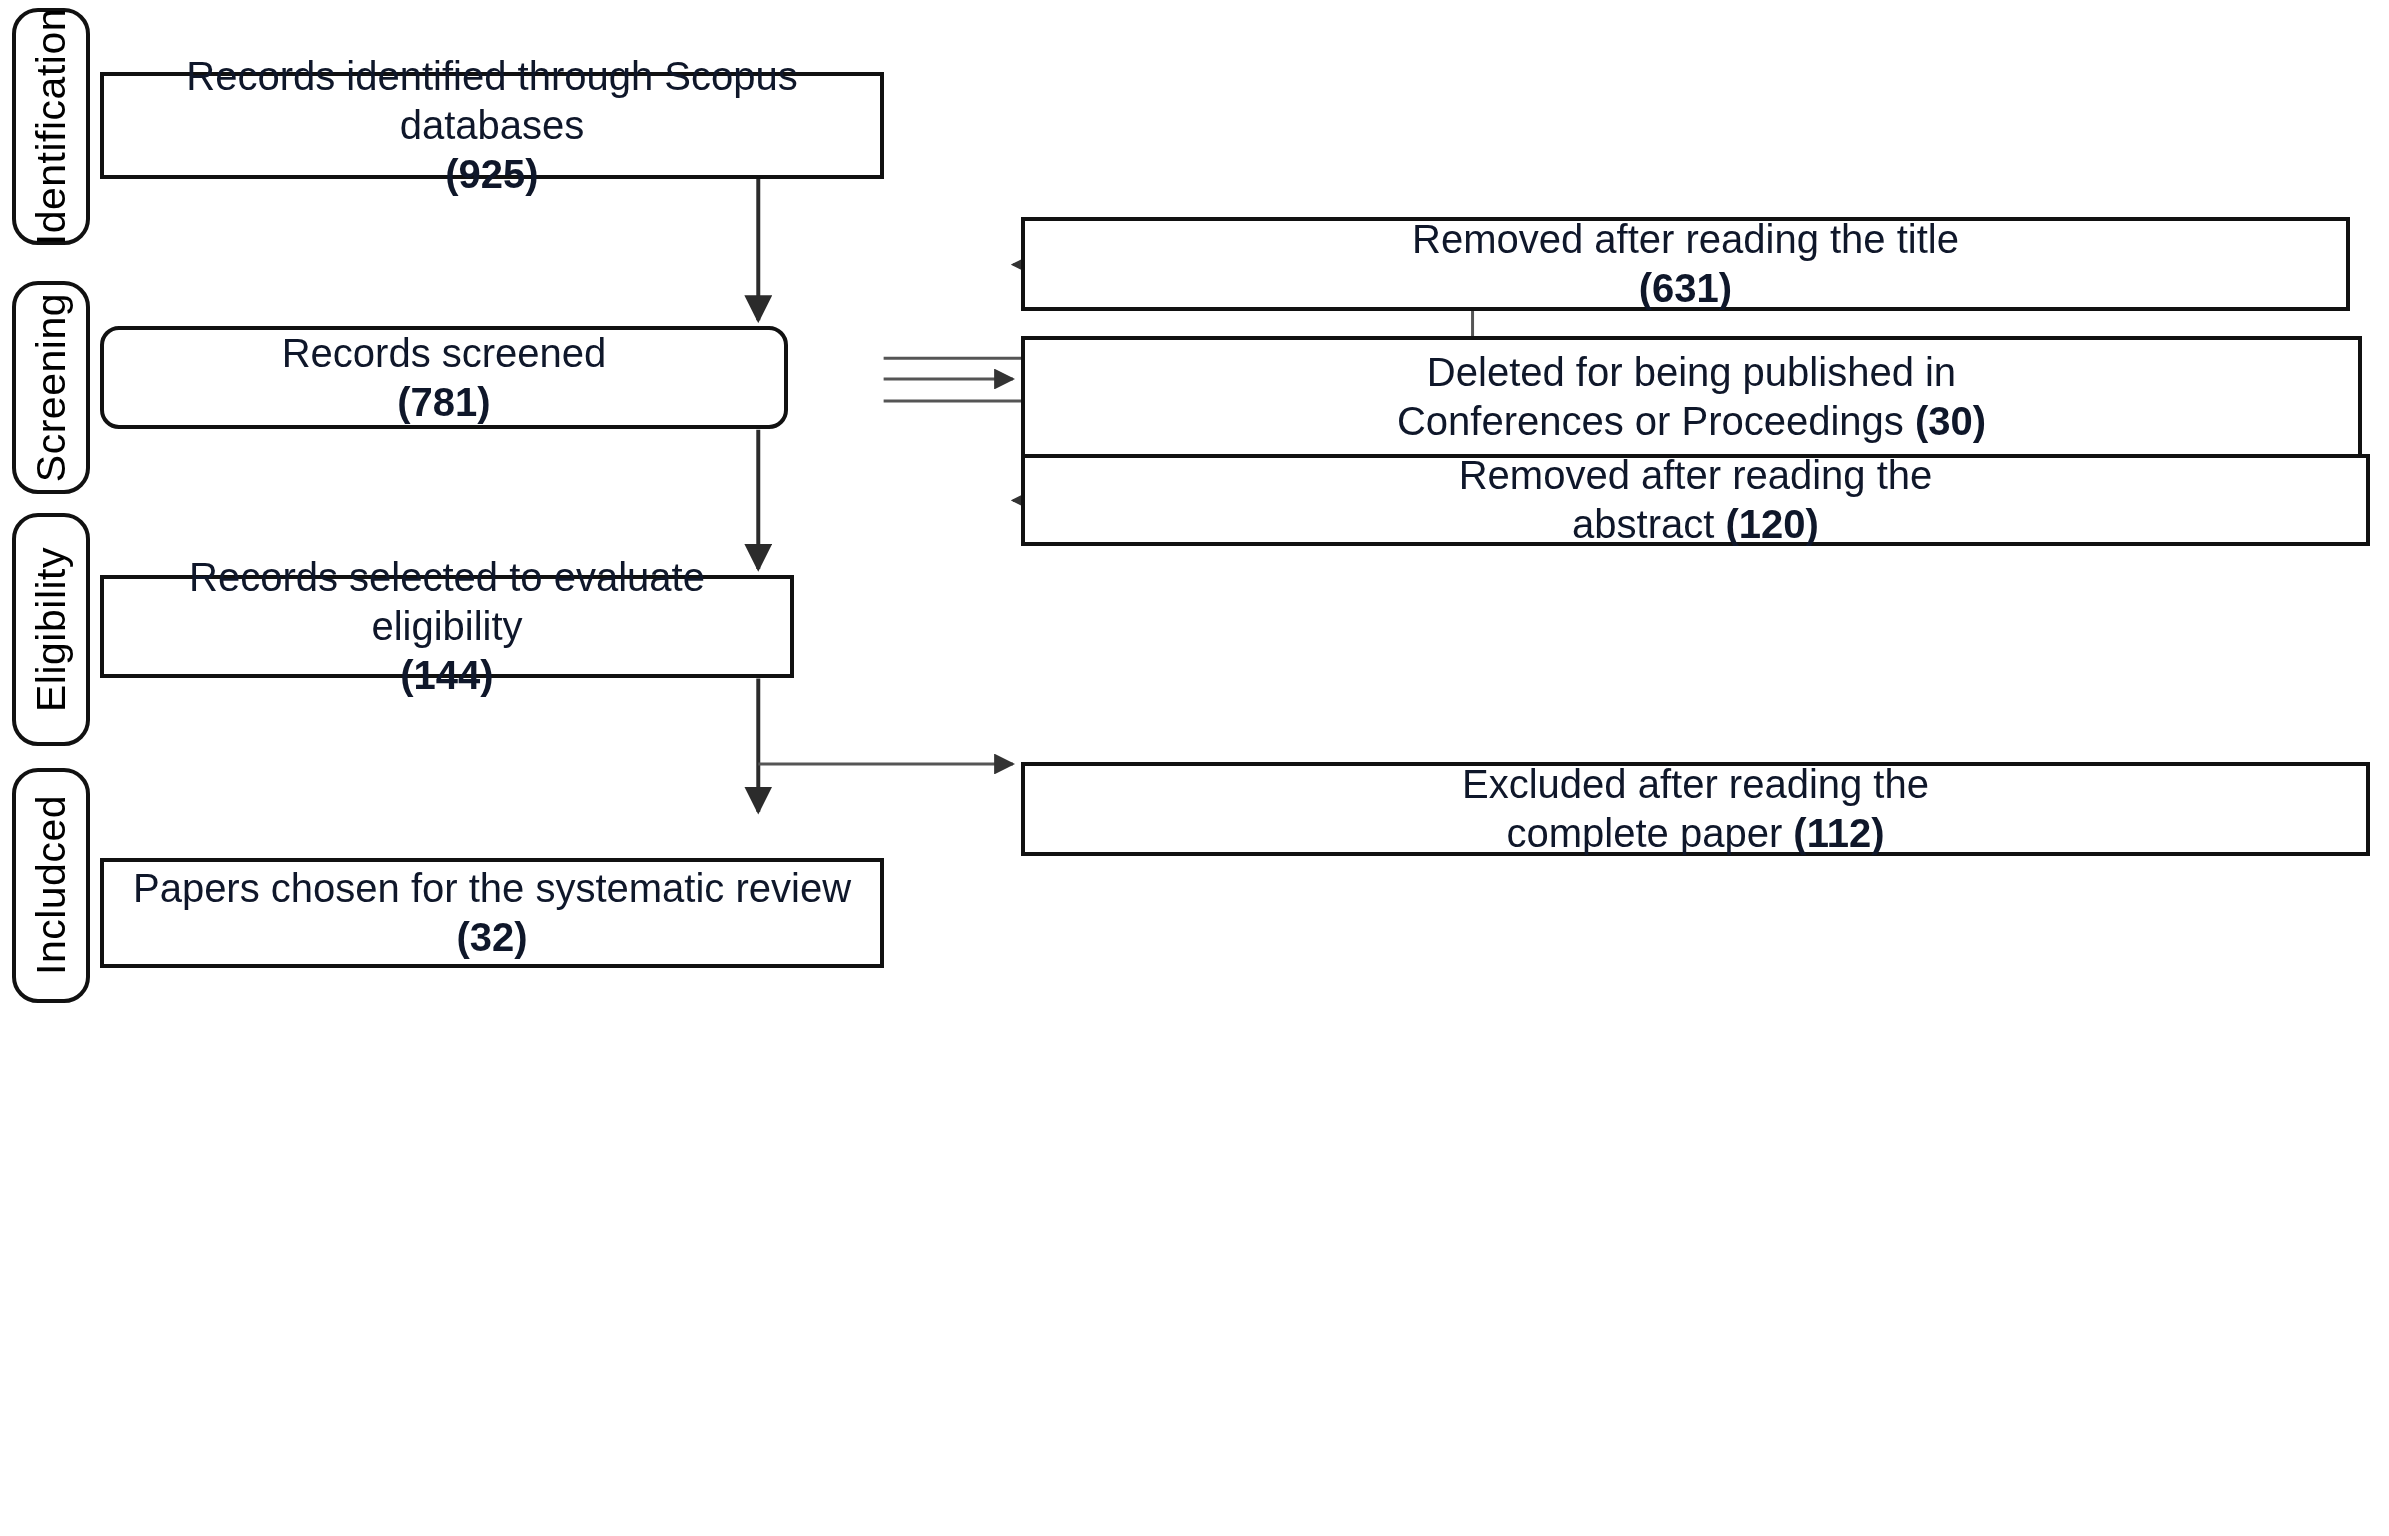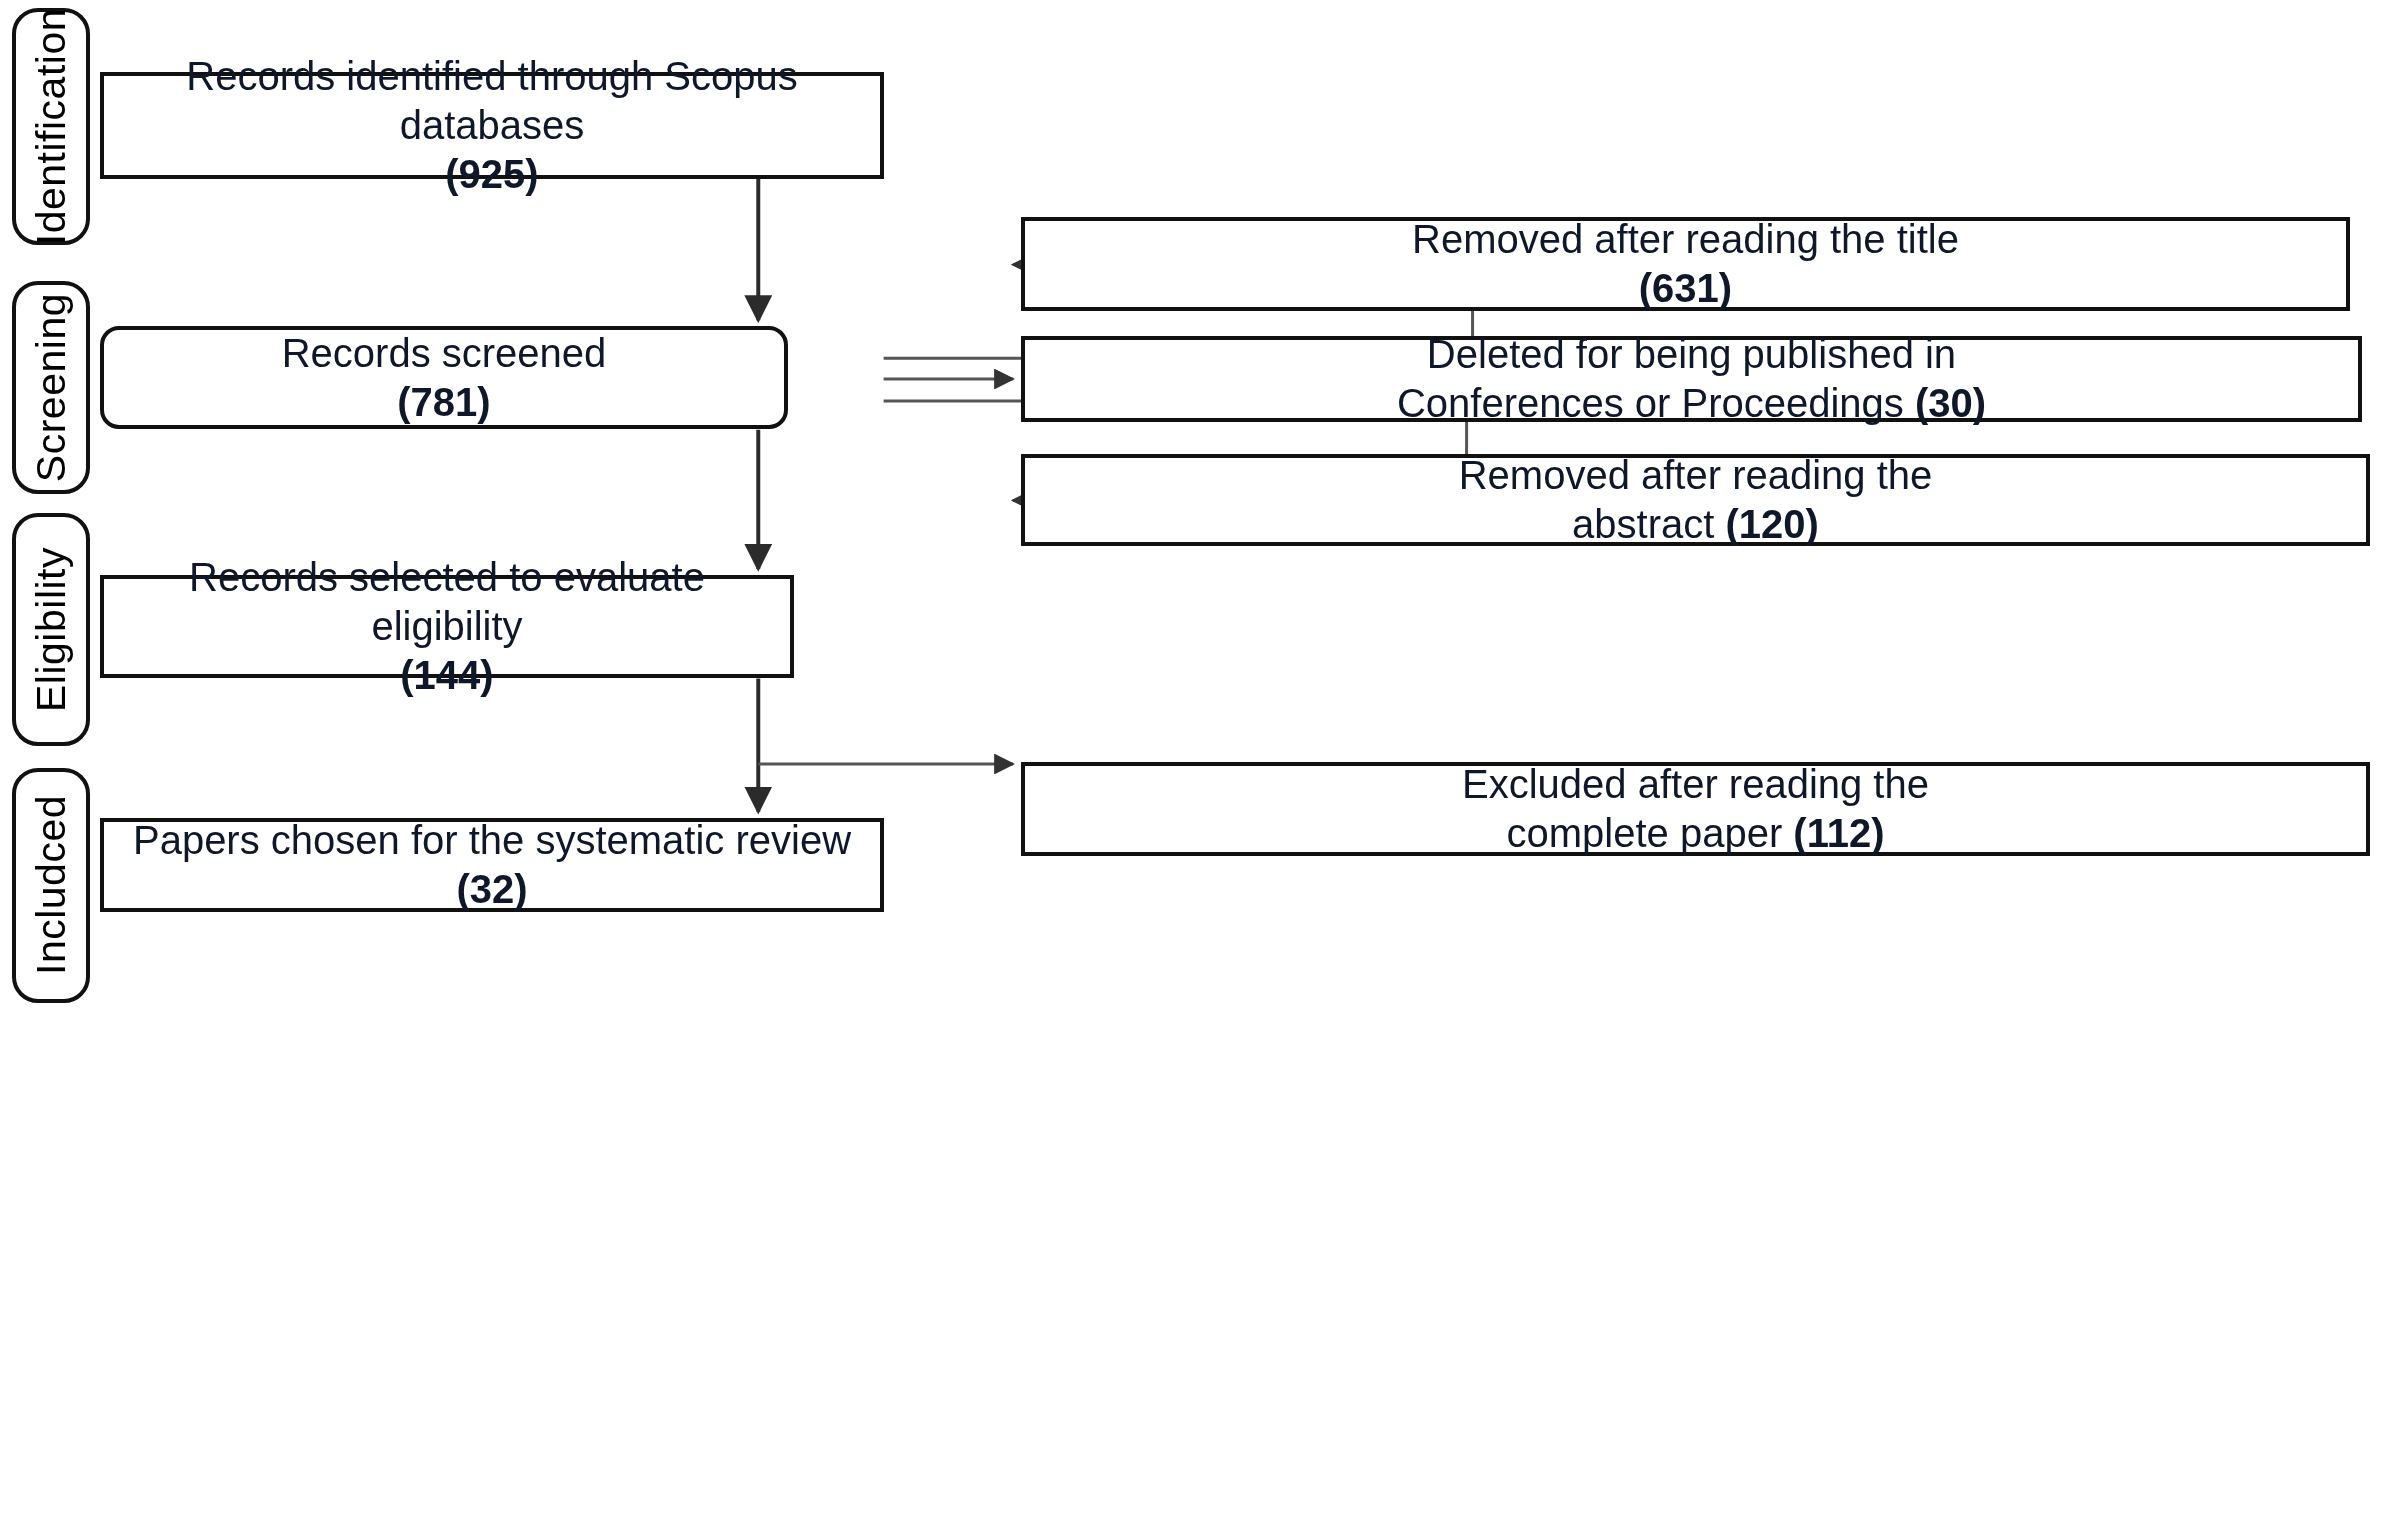--- a/index.html
+++ b/index.html
@@ -65,25 +65,25 @@
     font-family: "Liberation Sans", sans-serif;
   }
   .flow-box .count {
     font-weight: bold;
   }
 
   
   #box-identified { left: 100px; top: 72px;  width: 784px; height: 107px; }
   #box-screened   { left: 100px; top: 326px; width: 688px; height: 103px; border-radius: 19px; }
   #box-eligible   { left: 100px; top: 575px; width: 694px; height: 103px; }
-  #box-included   { left: 100px; top: 818px; width: 784px; height: 94px; }
+  #box-included   { left: 100px; top: 858px; width: 784px; height: 110px; }
 
   
   #box-removed-title    { left: 1021px; top: 217px; width: 1329px; height: 94px; }
-  #box-deleted-conf     { left: 1021px; top: 336px; width: 1341px; height: 86px; }
+  #box-deleted-conf     { left: 1021px; top: 336px; width: 1341px; height: 122px; }
   #box-removed-abstract { left: 1021px; top: 454px; width: 1349px; height: 92px; }
   #box-excluded-paper   { left: 1021px; top: 718px; width: 1349px; height: 94px; margin-top: 44px; }
 
   
   #connectors {
     position: absolute;
     left: 0;
     top: 0;
     width: 2390px;
     height: 1536px;

